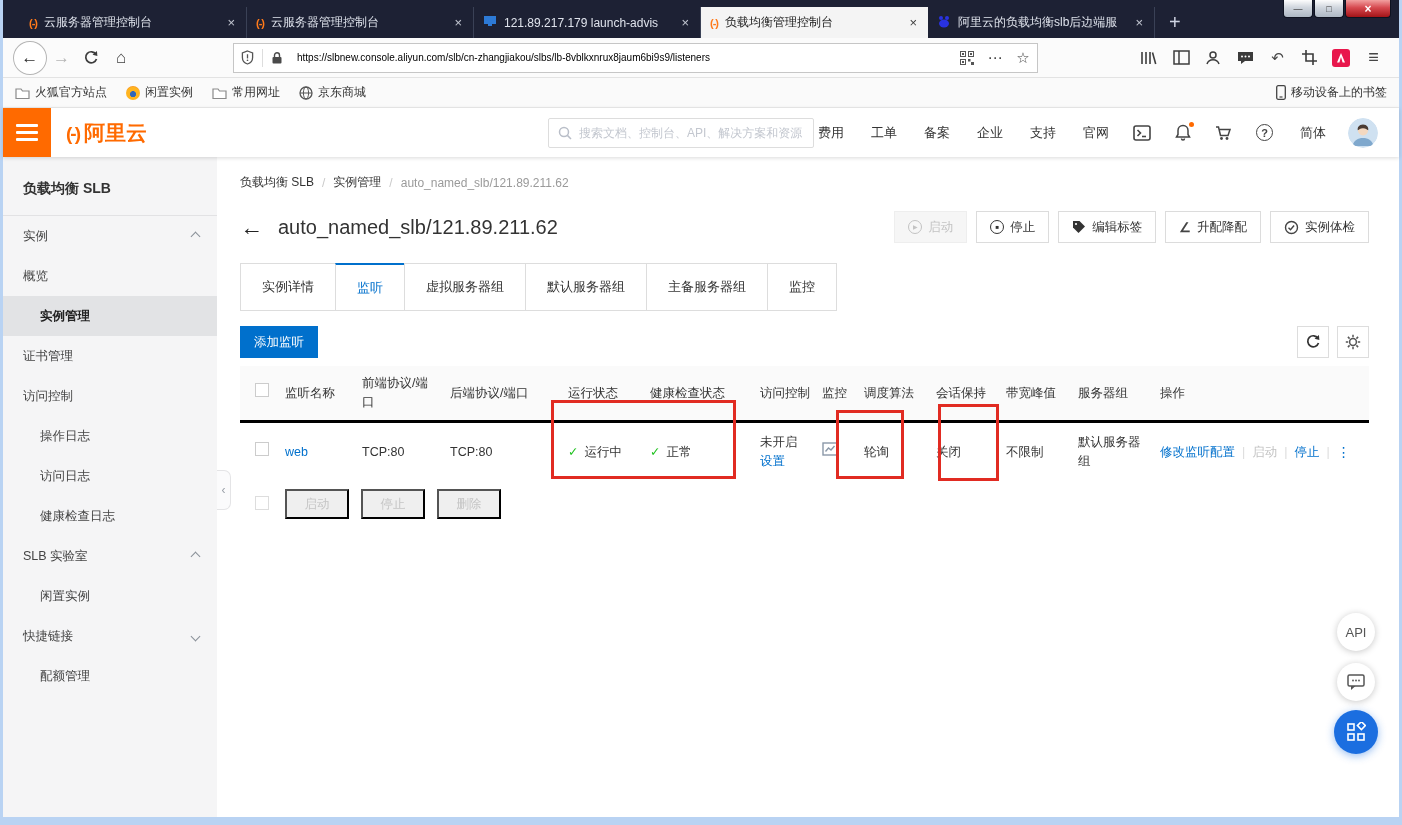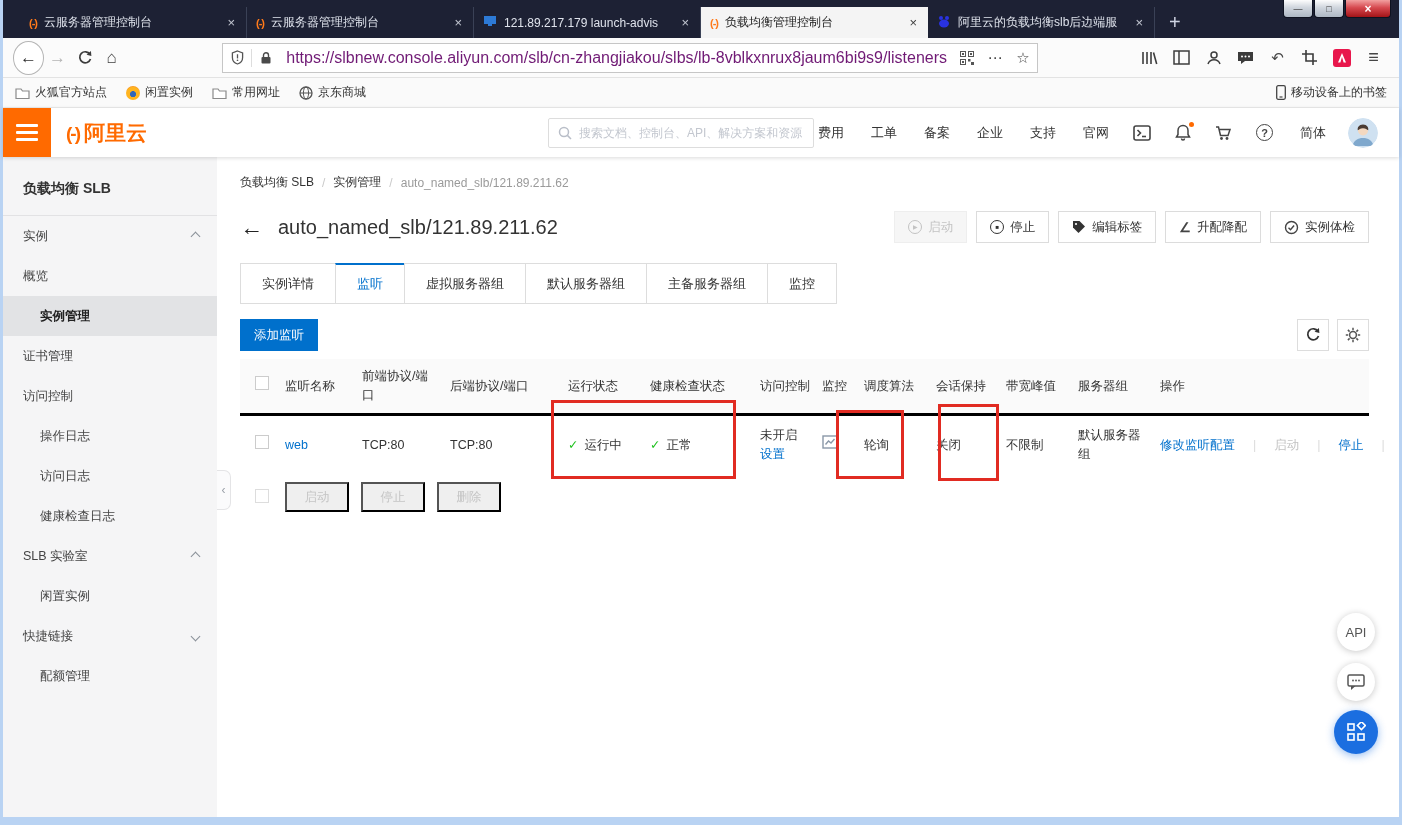--- a/index.html
+++ b/index.html
@@ -23,21 +23,21 @@
   .wbtn.close{width:46px;background:linear-gradient(#f2a0a0,#d6494f 45%,#a31418);color:#fff;font-weight:bold;font-size:12px}
   
   .navbar{flex:0 0 40px;background:#fbfbfb;border-bottom:1px solid #e3e3e3;display:flex;align-items:center;padding:0 10px}
   .back-circle{width:34px;height:34px;border:1px solid #b5b5b5;border-radius:50%;background:#fff;display:flex;
                align-items:center;justify-content:center;font-size:17px;color:#2e2e2e;cursor:pointer}
   .nav-ic{width:30px;height:30px;display:flex;align-items:center;justify-content:center;font-size:17px;color:#3f3f3f;cursor:pointer}
   .nav-ic.dis{color:#b5b5b5}
   .urlbar{flex:0 0 805px;height:30px;margin-left:97px;border:1px solid #c6c6c6;background:#fff;display:flex;align-items:center}
   .url-seg{display:flex;align-items:center;justify-content:center;width:28px;height:100%;cursor:pointer}
   .url-div{width:1px;height:18px;background:#ddd}
-  .url-text{flex:1;font-size:16px;color:#701a75;white-space:nowrap;overflow:hidden;padding:0 6px;cursor:text}
+  .url-text{flex:1;font-size:10px;color:#000000;white-space:nowrap;overflow:hidden;padding:0 6px;cursor:text}
   .glyph{font-size:15px;color:#454545}
   .right-icons{display:flex;align-items:center;margin-left:96px;gap:1px}
   .tool-ic{width:31px;height:30px;display:flex;align-items:center;justify-content:center;cursor:pointer}
   
   .bookmarksbar{flex:0 0 30px;background:#fafafa;display:flex;align-items:center;padding:0 12px;gap:19px;
                 font-size:12px;color:#333;border-bottom:1px solid #ececec}
   .bm{display:flex;align-items:center;gap:5px;cursor:pointer}
   .bm-right{margin-left:auto}
   .ff-ball{width:14px;height:14px;border-radius:50%;background:radial-gradient(circle at 50% 58%,#3066bb 0 26%,#ffb41f 30% 62%,#e8531f)}
   
@@ -80,42 +80,42 @@
   .back-arrow{font-size:23px;color:#222;font-weight:bold;margin-right:15px;cursor:pointer;line-height:1}
   .page-title{font-size:20px;color:#333}
   .action-btns{margin-left:auto;display:flex;gap:9px}
   .abtn{height:32px;border:1px solid #dcdcdc;background:#fff;display:flex;align-items:center;gap:6px;padding:0 13px;
         font-size:12.5px;color:#333;cursor:pointer;white-space:nowrap}
   .abtn.disabled{background:#f6f6f6;border-color:#eee;color:#c3c3c3;cursor:default}
   .circ-ic{width:14px;height:14px;border:1px solid currentColor;border-radius:50%;display:flex;align-items:center;justify-content:center;
            font-size:6px;line-height:1;flex:0 0 auto}
   .pencil-ic{font-size:13px;font-weight:bold;color:#444}
   .tabs-row{margin-top:18px;display:flex}
-  .ptab{height:41px;padding:0 21px;border:1px solid #ddd;margin-left:-1px;display:flex;align-items:center;font-size:13px;
+  .ptab{height:48px;padding:0 21px;border:1px solid #ddd;margin-left:-1px;display:flex;align-items:center;font-size:13px;
         color:#333;background:#fff;cursor:pointer}
   .ptab:first-child{margin-left:0}
   .ptab.active{border-top:2px solid #0070cc;color:#0070cc}
   .toolbar{margin-top:15px;display:flex;align-items:center;padding-right:30px}
   .add-btn{height:32px;background:#0070cc;color:#fff;font-size:12.5px;padding:0 14px;border:0;display:flex;align-items:center;cursor:pointer}
   .tb-right{margin-left:auto;display:flex;gap:8px}
   .sq-btn{width:32px;height:32px;border:1px solid #ddd;background:#fff;display:flex;align-items:center;justify-content:center;cursor:pointer}
   
   .table{margin-top:8px;margin-right:30px;font-size:12.5px}
   .thead{display:flex;align-items:center;background:#fafafa;border-bottom:3px solid #000000;min-height:56px;color:#333;padding:8px 0}
   .trow{display:flex;align-items:center;min-height:58px;color:#333;padding:10px 0}
   .cell{padding-right:10px;line-height:19px}
   .c0{flex:0 0 45px;padding-left:15px}
   .c1{flex:0 0 77px}.c2{flex:0 0 88px}.c3{flex:0 0 118px}.c4{flex:0 0 82px}.c5{flex:0 0 110px}
   .c6{flex:0 0 62px}.c7{flex:0 0 42px}.c8{flex:0 0 72px}.c9{flex:0 0 70px}.c10{flex:0 0 72px}
   .c11{flex:0 0 82px}.c12{flex:1;min-width:0}
   .cb{width:14px;height:14px;border:1px solid #ccc;background:#fff;display:inline-block;cursor:pointer}
   .cb.dis{border-color:#ddd}
   .link{color:#0070cc;cursor:pointer}
   .ok{color:#1dc11d;margin-right:6px;font-weight:bold}
-  .ops{display:flex;align-items:flex-start;gap:18px;white-space:nowrap}
+  .ops{display:flex;align-items:flex-start;gap:7px;white-space:nowrap}
   .ops .sep{color:#dcdcdc}
   .ops .dis{color:#c3c3c3}
   .more-v{color:#0070cc;font-size:14px;cursor:pointer}
   .tfoot{display:flex;align-items:center;margin-top:8px}
   .tfoot .cb-wrap{flex:0 0 45px;padding-left:15px}
   .gbtn{width:64px;height:30px;background:#efefef;color:#c5c5c5;display:flex;align-items:center;justify-content:center;
         font-size:12.5px;margin-right:12px;cursor:default}
   
   .annot{position:absolute;border:3px solid #e12b22;z-index:50;pointer-events:none}
   #an1{left:548px;top:400px;width:185px;height:79px}

